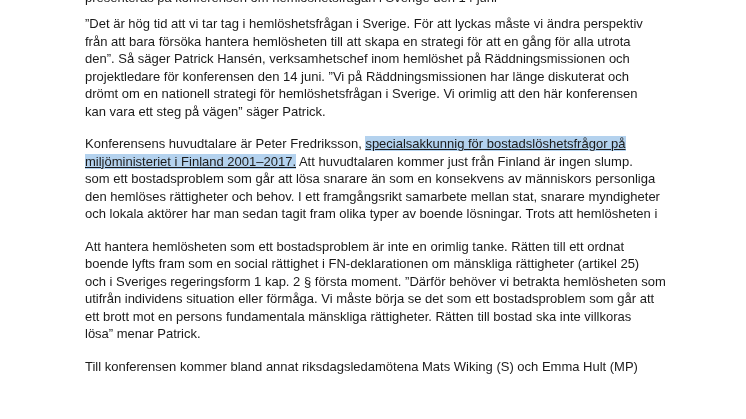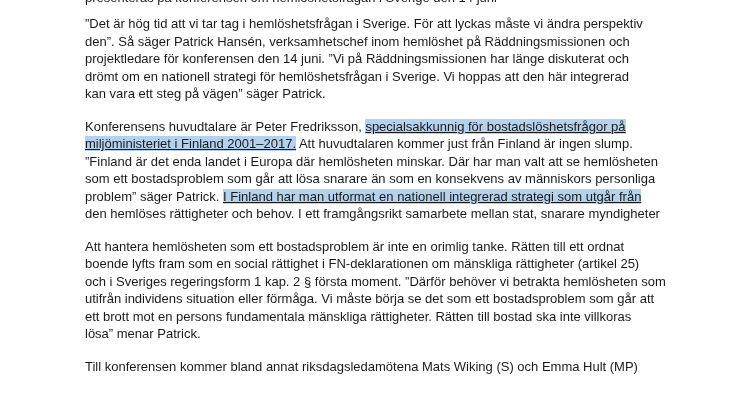--- a/index.html
+++ b/index.html
@@ -57,32 +57,32 @@
 <body>
 
 <div class="page">
   <div class="content">
     <div class="clipped-line-wrap">
       <div class="clipped-line">presenteras på konferensen om hemlöshetsfrågan i Sverige den 14 juni</div>
     </div>
     <div id="paragraphs">
         <div class="paragraph">
           <div class="text-line"><span class="seg">”Det är hög tid att vi tar tag i hemlöshetsfrågan i Sverige. För att lyckas måste vi ändra perspektiv</span></div>
+          <div class="text-line"><span class="seg">från att bara försöka hantera hemlösheten till att skapa en strategi för att en gång för alla utrota</span></div>
           <div class="text-line"><span class="seg">den”. Så säger Patrick Hansén, verksamhetschef inom hemlöshet på Räddningsmissionen och</span></div>
           <div class="text-line"><span class="seg">projektledare för konferensen den 14 juni. ”Vi på Räddningsmissionen har länge diskuterat och</span></div>
-          <div class="text-line"><span class="seg">drömt om en nationell strategi för hemlöshetsfrågan i Sverige. Vi hoppas att den här integrerad</span></div>
+          <div class="text-line"><span class="seg">drömt om en nationell strategi för hemlöshetsfrågan i Sverige. Vi orimlig att den här konferensen</span></div>
           <div class="text-line"><span class="seg">kan vara ett steg på vägen” säger Patrick.</span></div>
         </div>
         <div class="paragraph">
           <div class="text-line"><span class="seg">Konferensens huvudtalare är Peter Fredriksson, </span><span class="seg hl">specialsakkunnig för bostadslöshetsfrågor på</span></div>
           <div class="text-line"><span class="seg hl">miljöministeriet i Finland 2001–2017.</span><span class="seg"> Att huvudtalaren kommer just från Finland är ingen slump.</span></div>
-          <div class="text-line"><span class="seg">”Finland är det enda landet i Europa där hemlösheten minskar. Där har man valt att se hemlösheten</span></div>
           <div class="text-line"><span class="seg">som ett bostadsproblem som går att lösa snarare än som en konsekvens av människors personliga</span></div>
-          <div class="text-line"><span class="seg">problem” säger Patrick. </span><span class="seg hl">I Finland har man utformat en nationell integrerad strategi som utgår från</span></div>
           <div class="text-line"><span class="seg">den hemlöses rättigheter och behov. I ett framgångsrikt samarbete mellan stat, snarare myndigheter</span></div>
+          <div class="text-line"><span class="seg">och lokala aktörer har man sedan tagit fram olika typer av boende lösningar. Trots att hemlösheten i</span></div>
         </div>
         <div class="paragraph">
           <div class="text-line"><span class="seg">Att hantera hemlösheten som ett bostadsproblem är inte en orimlig tanke. Rätten till ett ordnat</span></div>
           <div class="text-line"><span class="seg">boende lyfts fram som en social rättighet i FN-deklarationen om mänskliga rättigheter (artikel 25)</span></div>
           <div class="text-line"><span class="seg">och i Sveriges regeringsform 1 kap. 2 § första moment. ”Därför behöver vi betrakta hemlösheten som</span></div>
           <div class="text-line"><span class="seg">utifrån individens situation eller förmåga. Vi måste börja se det som ett bostadsproblem som går att</span></div>
           <div class="text-line"><span class="seg">ett brott mot en persons fundamentala mänskliga rättigheter. Rätten till bostad ska inte villkoras</span></div>
           <div class="text-line"><span class="seg">lösa” menar Patrick.</span></div>
         </div>
         <div class="paragraph">

